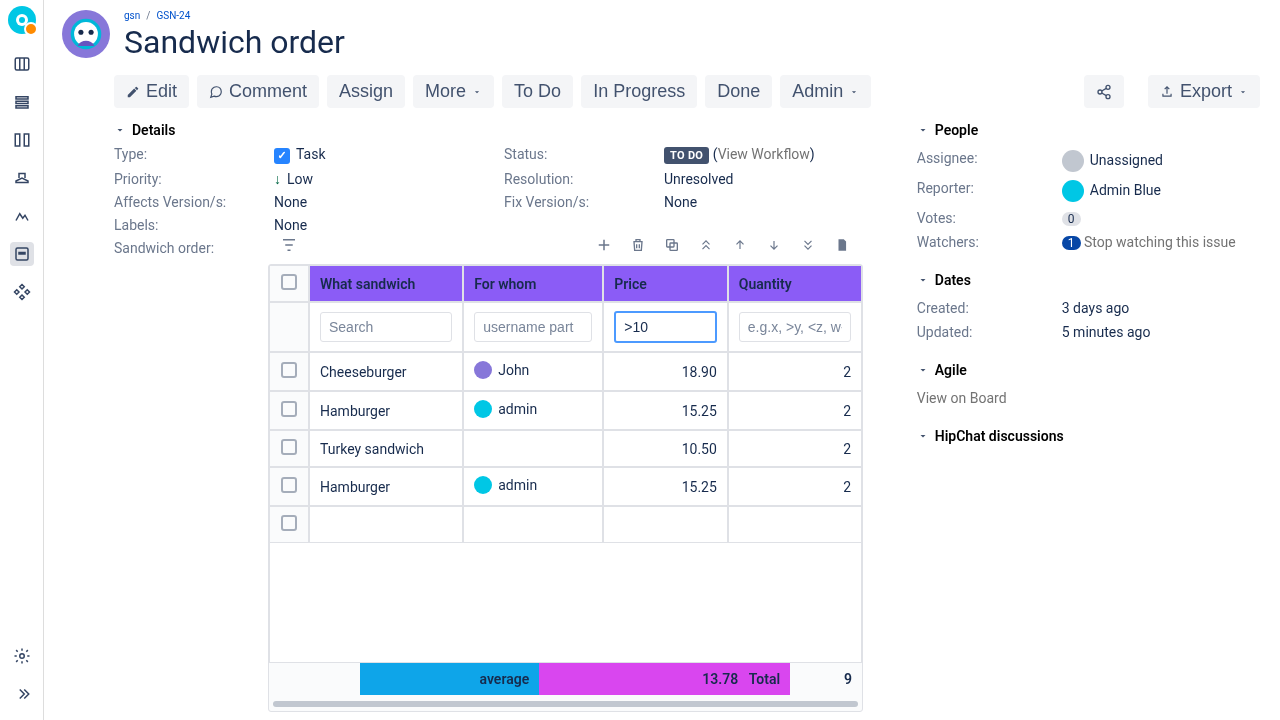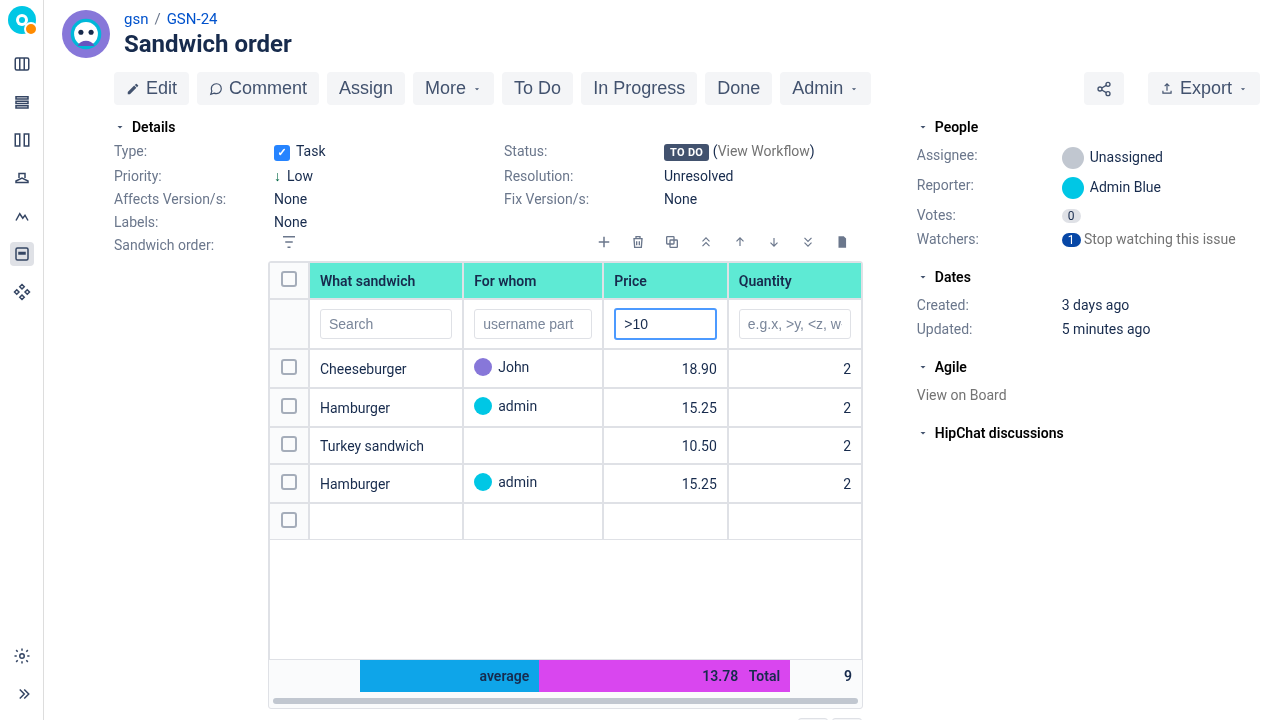--- a/index.html
+++ b/index.html
@@ -8,43 +8,43 @@
 .sidebar .logo { width: 28px; height: 28px; border-radius: 50%; background: #00C7E5; position: relative; margin-bottom: 18px; display:flex; align-items:center; justify-content:center; }
 .sidebar .logo::after { content:""; position:absolute; right:-2px; bottom:-2px; width:10px; height:10px; border-radius:50%; background:#FF8B00; border:2px solid #fff; }
 .sidebar-icon { width:24px; height:24px; margin-bottom:14px; border-radius:4px; display:flex; align-items:center; justify-content:center; cursor:pointer; }
 .sidebar-icon.active { background:#DFE1E6; }
 .sidebar-icon svg { stroke:#344563; fill:none; }
 .sidebar .spacer { flex:1; }
 .main { flex:1; display:flex; flex-direction:column; overflow:hidden; }
 .header { display:flex; align-items:flex-start; padding:10px 20px 8px 18px; }
 .issue-avatar { width:48px; height:48px; border-radius:50%; background:#8777D9; display:flex; align-items:center; justify-content:center; margin-right:14px; position:relative; }
 .issue-avatar svg { display:block; }
-.breadcrumb { display:flex; align-items:flex-start; font-size:15px; margin-bottom:2px; }
+.breadcrumb { display:flex; align-items:flex-start; font-size:10px; margin-bottom:2px; }
 .breadcrumb a { color:#0052CC; text-decoration:none; }
 .breadcrumb .sep { margin:0 6px; color:#6B778C; }
-h1.summary { font-size:24px; font-weight:700; color:#172B4D; }
+h1.summary { font-size:32px; font-weight:400; color:#172B4D; }
 .toolbar { display:flex; align-items:center; padding:6px 20px 14px 70px; gap:8px; }
 .toolbar .right { margin-left:auto; display:flex; gap:24px; }
 .btn { background:#F4F5F7; border:none; border-radius:4px; padding:6px 12px; font-size:18px; color:#42526E; cursor:pointer; display:inline-flex; align-items:center; gap:6px; }
 .content { flex:1; display:flex; padding:0 20px 0 70px; overflow:hidden; }
 .left { width:800px; }
 .section-title { display:flex; align-items:center; gap:6px; font-weight:600; color:#000000; margin-bottom:8px; }
 .details-grid { display:grid; grid-template-columns:160px 230px 160px 200px; row-gap:7px; margin-bottom:8px; font-size:14px; }
 .details-grid .label { color:#6B778C; }
 .task-badge { display:inline-flex; width:16px; height:16px; background:#2684FF; border-radius:3px; align-items:center; justify-content:center; margin-right:6px; }
 .task-badge::after { content:"✓"; color:#fff; font-size:11px; font-weight:bold; }
 .prio-low::before { content:"↓"; color:#006644; font-weight:bold; margin-right:6px; }
 .status-lozenge { display:inline-block; background:#42526E; color:#fff; font-size:11px; font-weight:700; padding:2px 6px; border-radius:3px; letter-spacing:.3px; }
 .link { color:#737373; cursor:pointer; }
 .table-toolbar { display:flex; gap:14px; justify-content:flex-end; padding:4px 10px 6px; }
 .tbl-icon { width:20px; height:20px; display:flex; align-items:center; justify-content:center; cursor:pointer; color:#6B778C; }
 .grid-wrap { border:1px solid #DFE1E6; border-radius:3px; width:595px; margin-left:154px; position:relative; background:#FAFBFC; }
 .grid { width:100%; }
 .grid th, .grid td { border:1px solid #DFE1E6; padding:8px 10px; text-align:left; background:#fff; font-size:14px; }
-.grid th { background:#5eead4; font-weight:600; color:#172B4D;}
+.grid th { background:#8b5cf6; font-weight:600; color:#172B4D;}
 .grid th.check, .grid td.check { width:40px; text-align:center; background:#FAFBFC; }
 .grid td.num { text-align:right; }
 .chk { width:16px; height:16px; border:2px solid #A5ADBA; border-radius:3px; display:inline-block; }
 .filter-row input { width:100%; padding:6px 8px; border:1px solid #DFE1E6; border-radius:3px; font-size:14px; color:#172B4D; }
 .filter-row input::placeholder { color:#7A869A; }
 .filter-row input.active { border:2px solid #4C9AFF; outline:none; }
 .user-chip { display:inline-flex; align-items:center; gap:6px; }
 .user-chip .av { width:18px; height:18px; border-radius:50%; background:#00C7E5; display:inline-block; }
 .user-chip .av.p1 { background:#8777D9; }
 .footer-row td { background:#FAFBFC; font-weight:600; }

